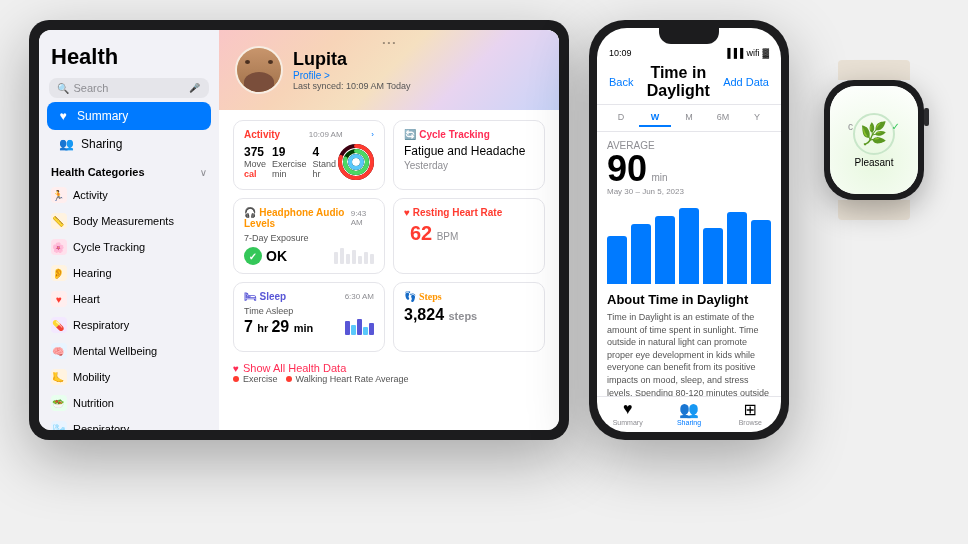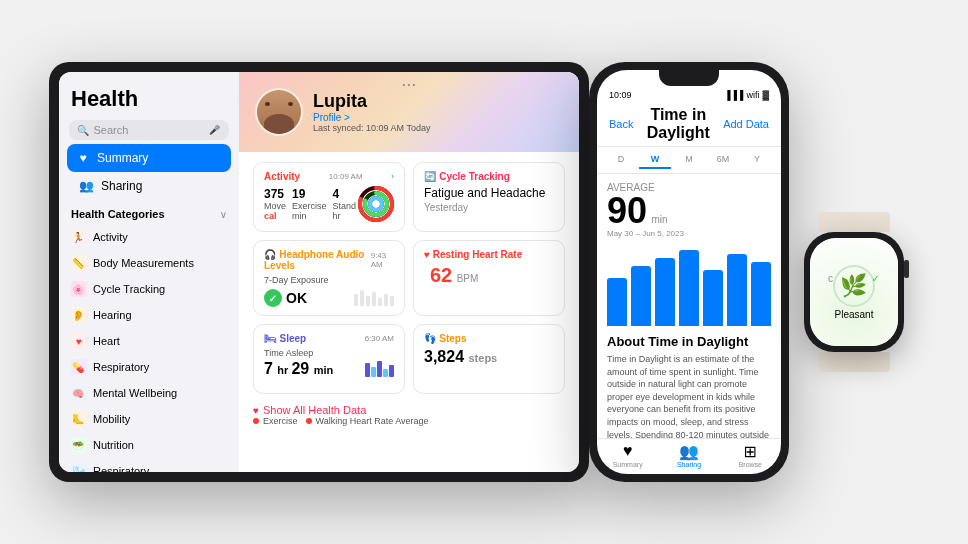--- a/index.html
+++ b/index.html
@@ -9,22 +9,23 @@
       background: #f0f0f0;
       display: flex;
       align-items: center;
       justify-content: center;
       font-family: -apple-system, BlinkMacSystemFont, 'SF Pro Text', 'Helvetica Neue', sans-serif;
       overflow: hidden;
     }
 
     .scene {
       display: flex;
-      align-items: center;
+      align-items: flex-start;
       justify-content: center;
+      gap: 20px;
       width: 100%;
       height: 100%;
       padding: 20px;
     }
 
     
     .tablet {
       width: 540px;
       height: 420px;
       background: #1c1c1e;
@@ -827,21 +828,21 @@
                   <div class="sleep-bar" style="height:10px;background:#5ac8fa;"></div>
                   <div class="sleep-bar" style="height:16px;background:#5856d6;"></div>
                   <div class="sleep-bar" style="height:8px;background:#5ac8fa;"></div>
                   <div class="sleep-bar" style="height:12px;background:#5856d6;"></div>
                 </div>
               </div>
             </div>
 
             <div class="fav-card">
               <div class="fav-card-header">
-                <span class="fav-card-title" style="color:#ff9500;">
+                <span class="fav-card-title" style="color:#ff9500;font-family:Liberation Serif, serif;">
                   <span>👣 </span>
                   <span>Steps</span>
                 </span>
               </div>
               <div class="steps-val">
                 <span>3,824</span>
                 <span style="font-size:11px;color:#8e8e93;">steps</span>
               </div>
             </div>
           </div>

